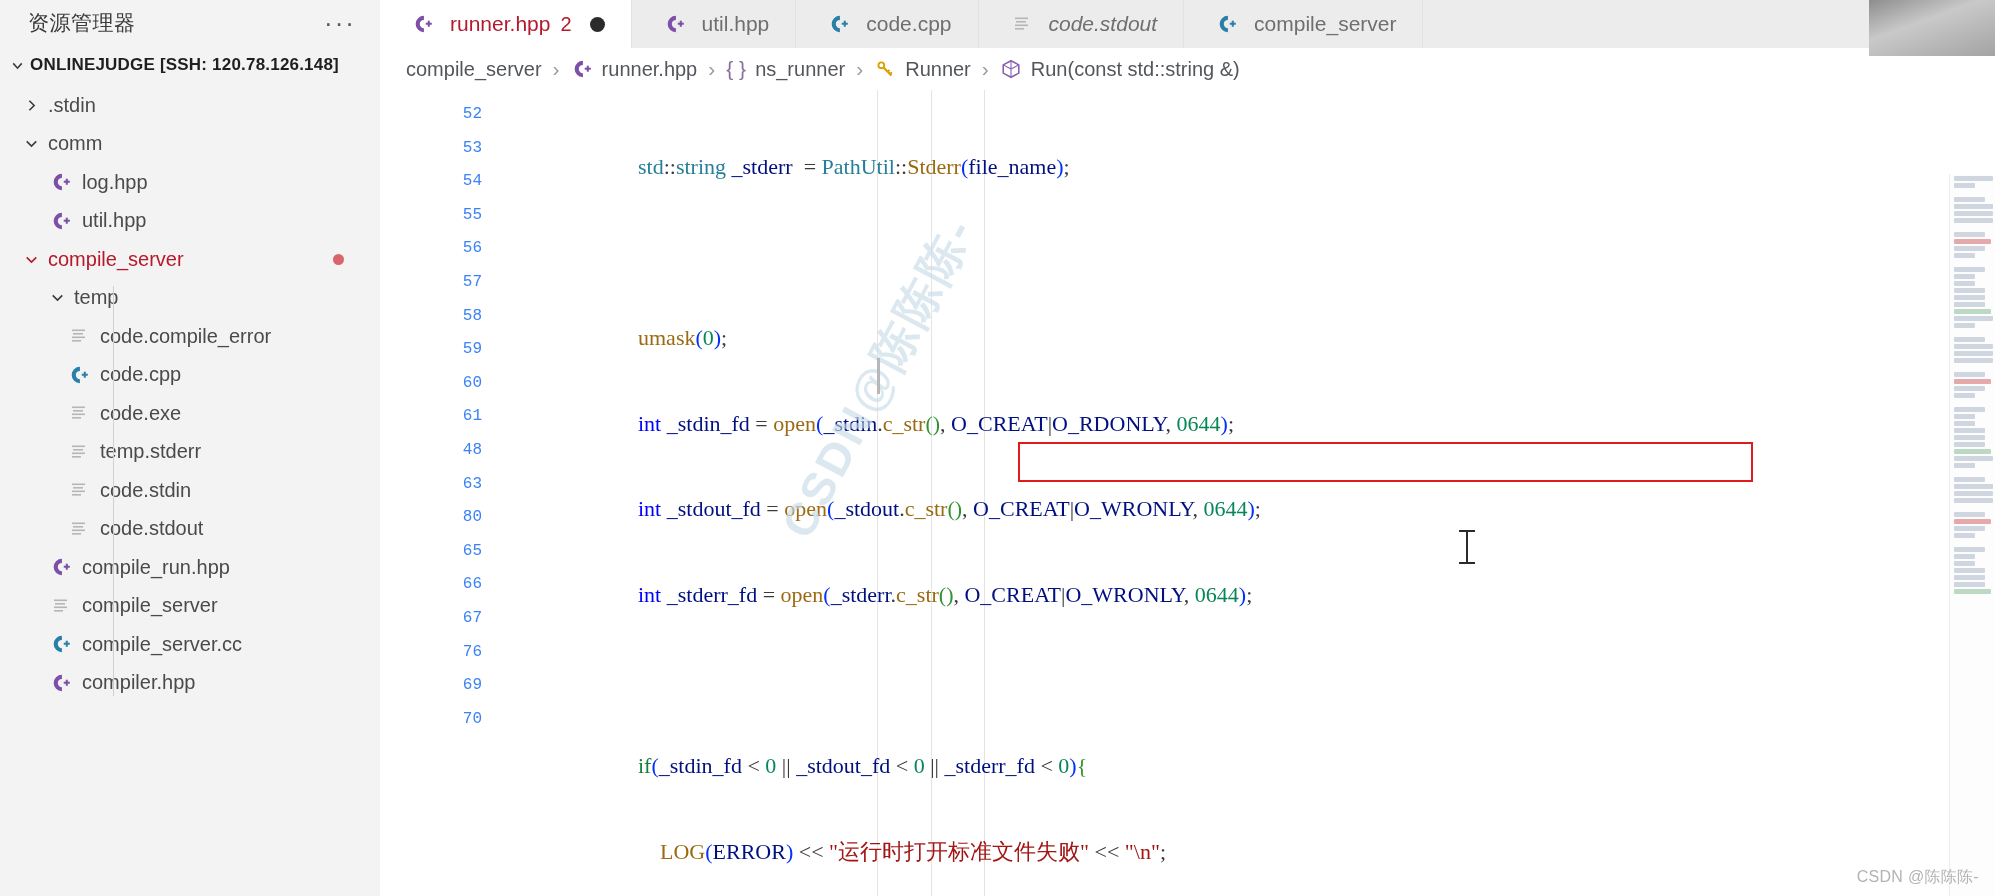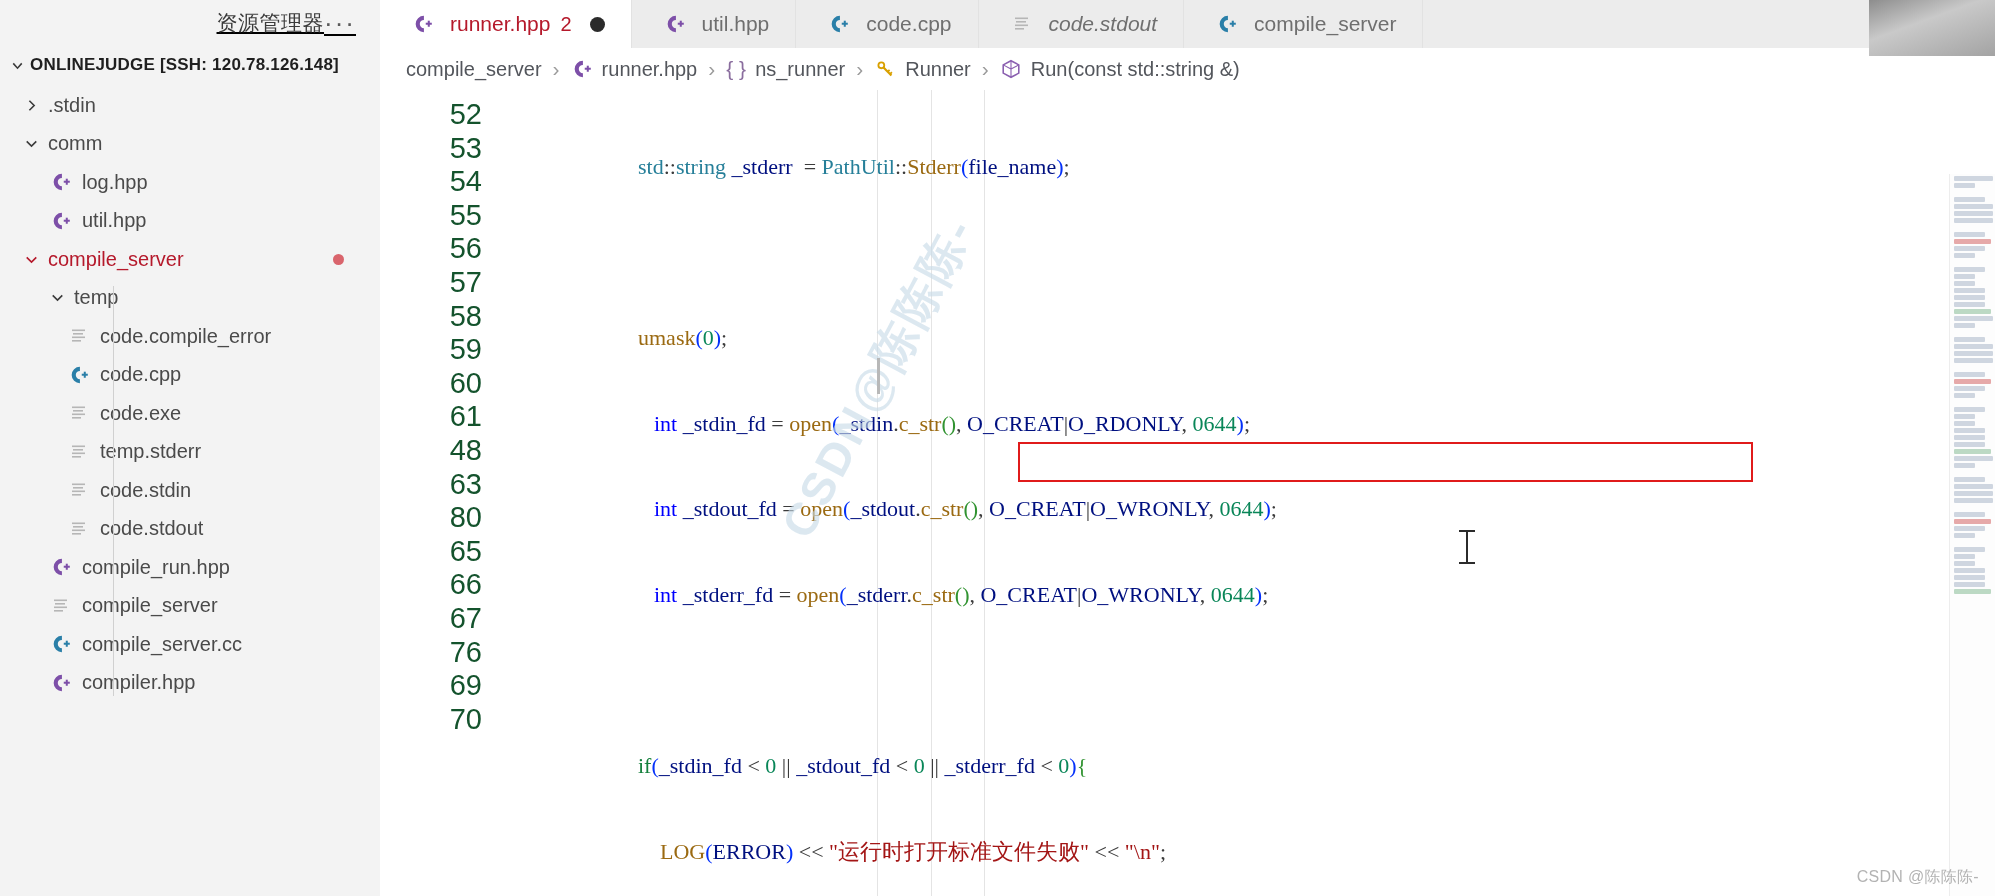--- a/index.html
+++ b/index.html
@@ -7,22 +7,22 @@
     width:1995px; height:896px;
     background:#ffffff;
     font-family:"Liberation Sans", sans-serif;
     overflow:hidden;
   }
   #app { position:relative; width:1995px; height:896px; display:flex; background:#f3f3f3; }
 
   
   .sidebar { width:380px; height:896px; background:#f3f3f3; flex:0 0 380px; position:relative; }
   .sb-header {
-    display:flex; align-items:center; justify-content:flex-end;
-    height:46px; padding:0 24px 0 28px;text-decoration:underline;
+    display:flex; align-items:center; justify-content:space-between;
+    height:46px; padding:0 24px 0 28px;
   }
   .sb-title { font-size:21px; color:#3b3b3b; letter-spacing:.5px; }
   .sb-dots { font-size:26px; color:#5a5a5a; line-height:10px; letter-spacing:2px; cursor:pointer; }
 
   .sb-root {
     display:flex; align-items:center; height:38px; padding-left:4px;
     font-size:17px; font-weight:bold; color:#1f1f1f; letter-spacing:.2px;
   }
   .tree { padding-top:2px; }
   .row {
@@ -61,38 +61,38 @@
     height:42px; flex:0 0 42px; display:flex; align-items:center;
     padding-left:26px; gap:0px; background:#ffffff;
     font-size:20px; color:#53565c; white-space:nowrap;
   }
   .bc-item { display:flex; align-items:center; gap:9px; cursor:pointer; }
   .bc-sep { padding:0 11px; color:#9a9a9a; font-size:21px; }
 
   .code-wrap { flex:1; position:relative; display:flex; overflow:hidden; background:#ffffff; }
   .gutter {
     width:120px; flex:0 0 120px; text-align:right; padding-right:18px;
-    font-family:Liberation Sans, sans-serif; font-size:29px; color:#14532d;
+    font-family:Liberation Mono, monospace; font-size:16px; color:#3b82f6;
     padding-top:8px;
   }
   .gutter div { height:33.6px; line-height:33.6px; }
   .vline { position:absolute; top:0; bottom:0; width:1px; background:#e4e4e4; }
   .vline.a { left:497px; }
   .vline.b { left:551px; }
   .vline.c { left:604px; }
 
   .code {
     flex:1; position:relative; padding-top:8px;
     font-family:Liberation Serif, serif; font-size:22px;
     white-space:pre; padding-left:138px;
   }
   .code .ln { height:33.6px; line-height:33.6px; }
 
   
-  .kw    { color:#0000ff;margin-left:16px; }
+  .kw    { color:#0000ff; }
   .type  { color:#267f99; }
   .fn    { color:#9b6a12; }
   .num   { color:#098658; }
   .str   { color:#a31515; }
   .op    { color:#3b3b3b; }
   .mac   { color:#15803d; }
   .brkt1 { color:#0431fa; }
   .brkt2 { color:#319331; }
   .id    { color:#001080; }
 

